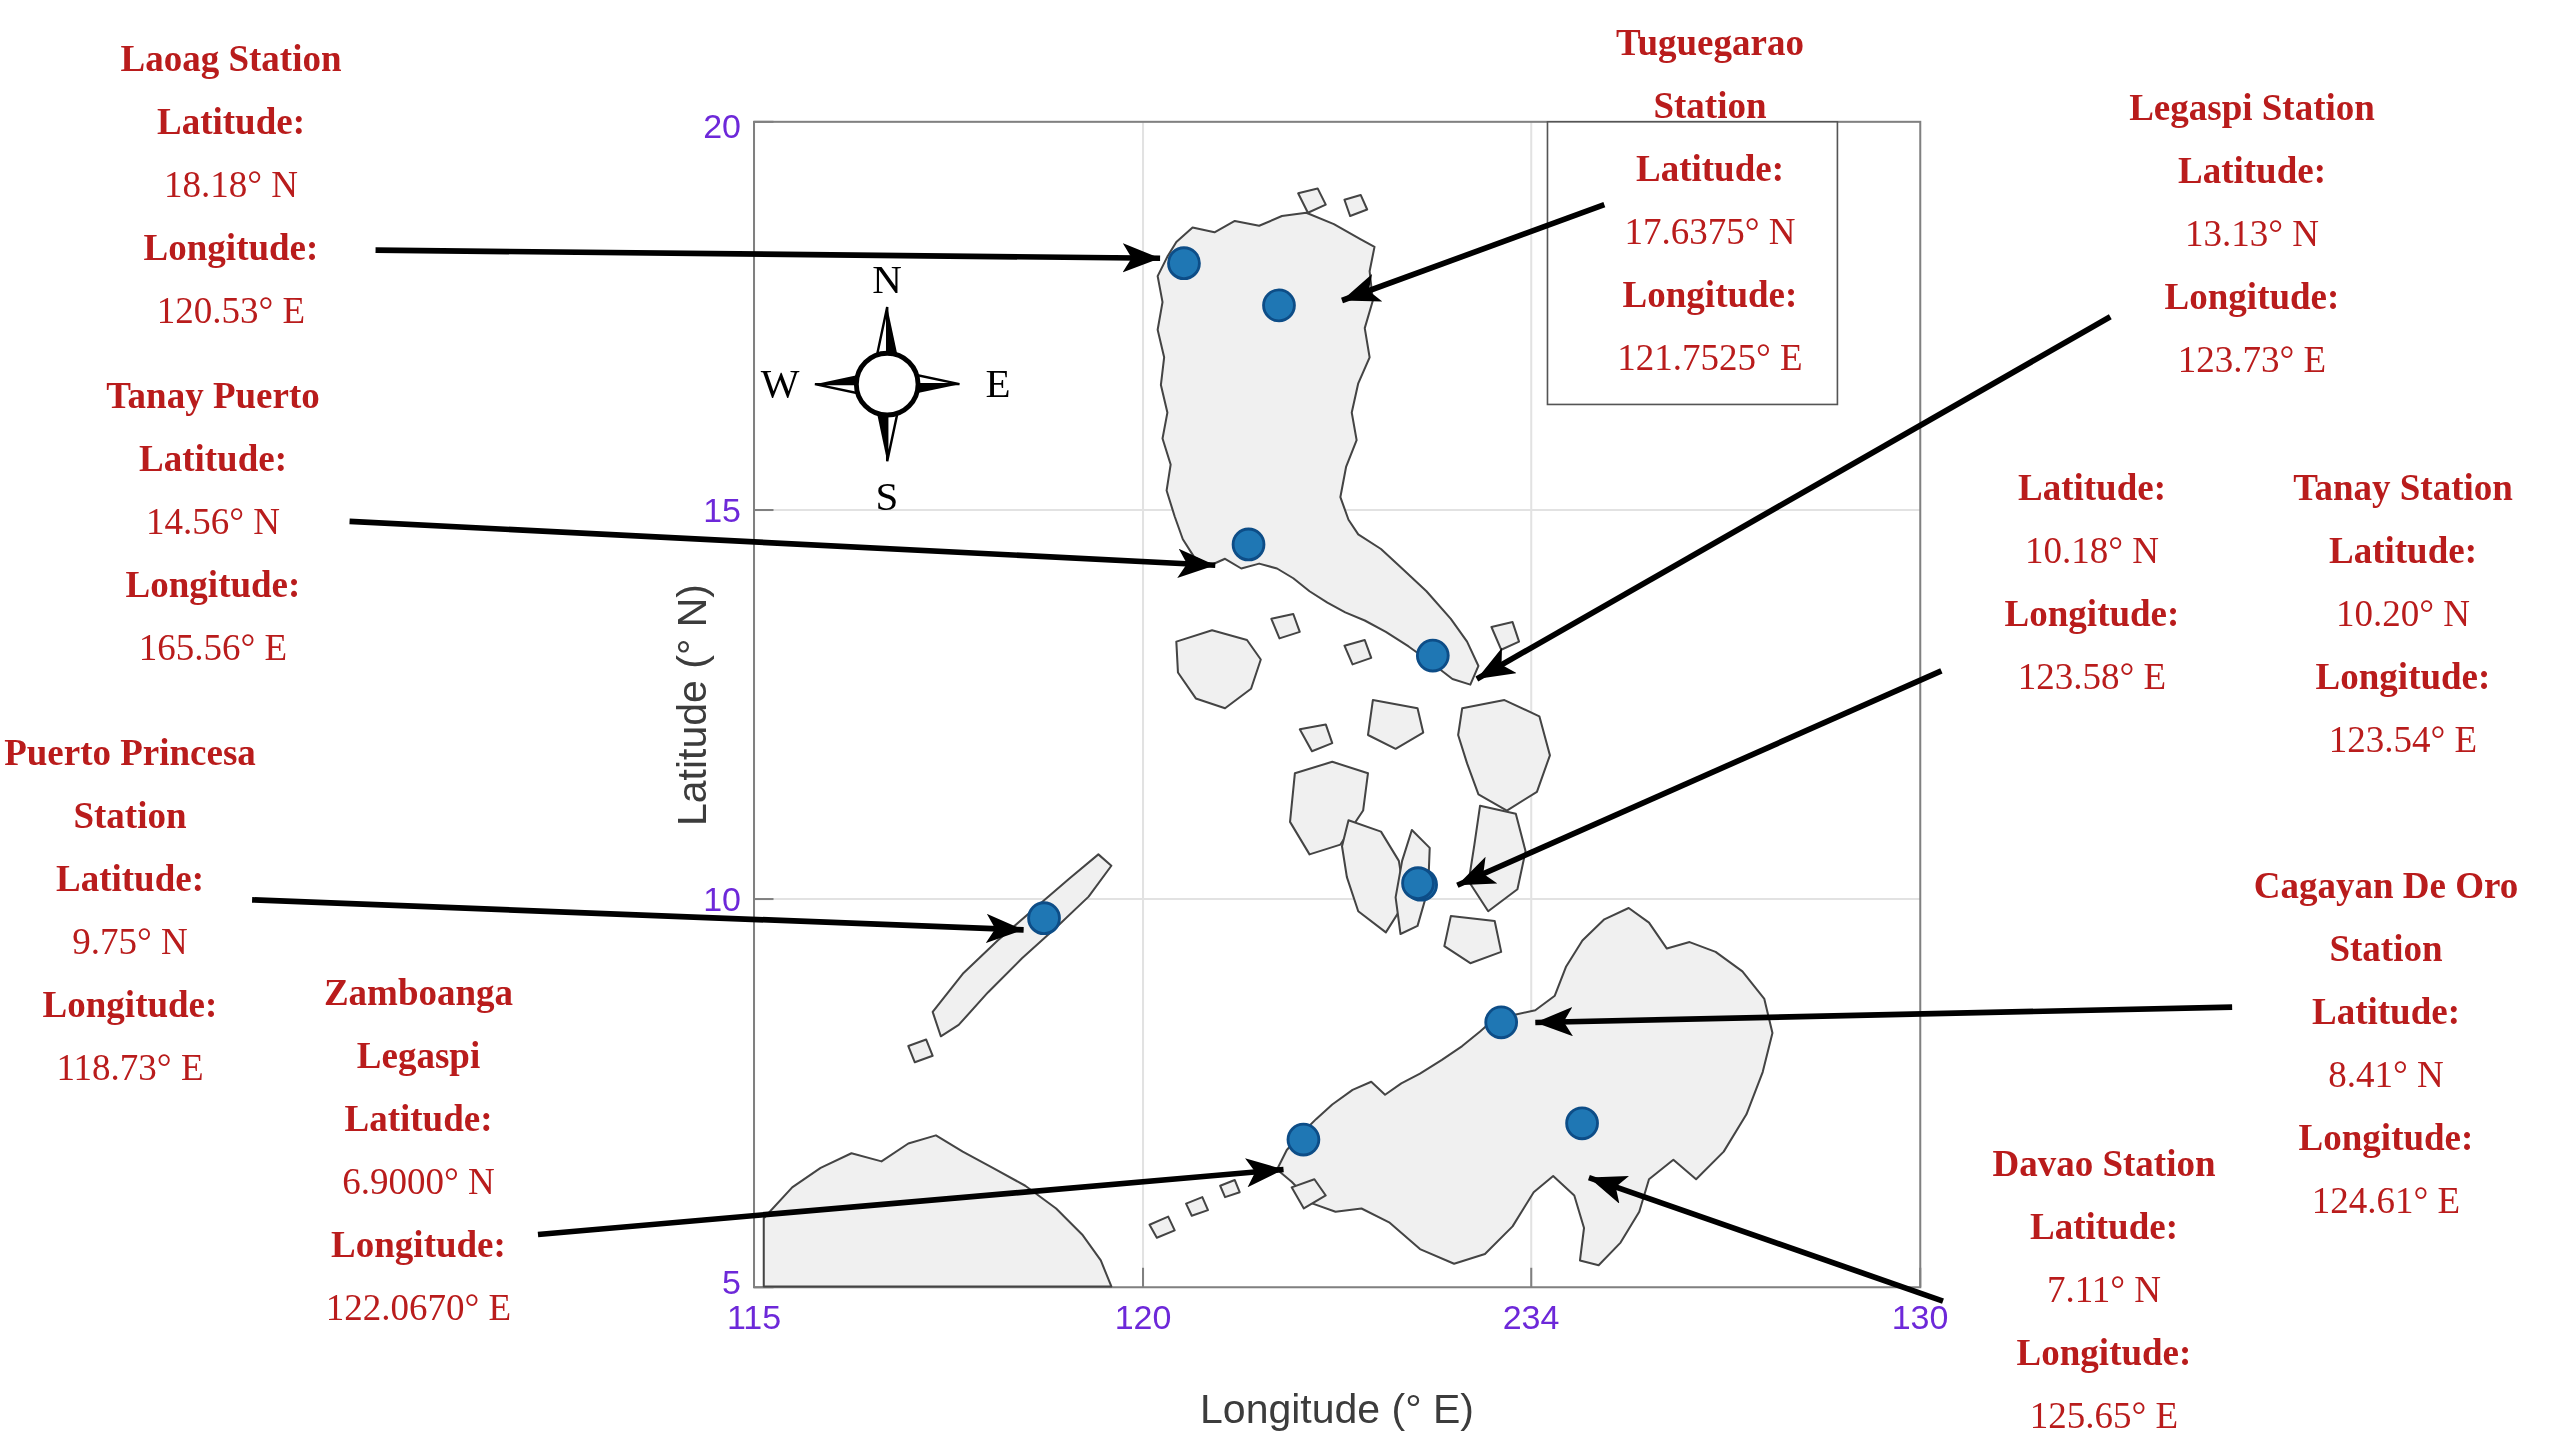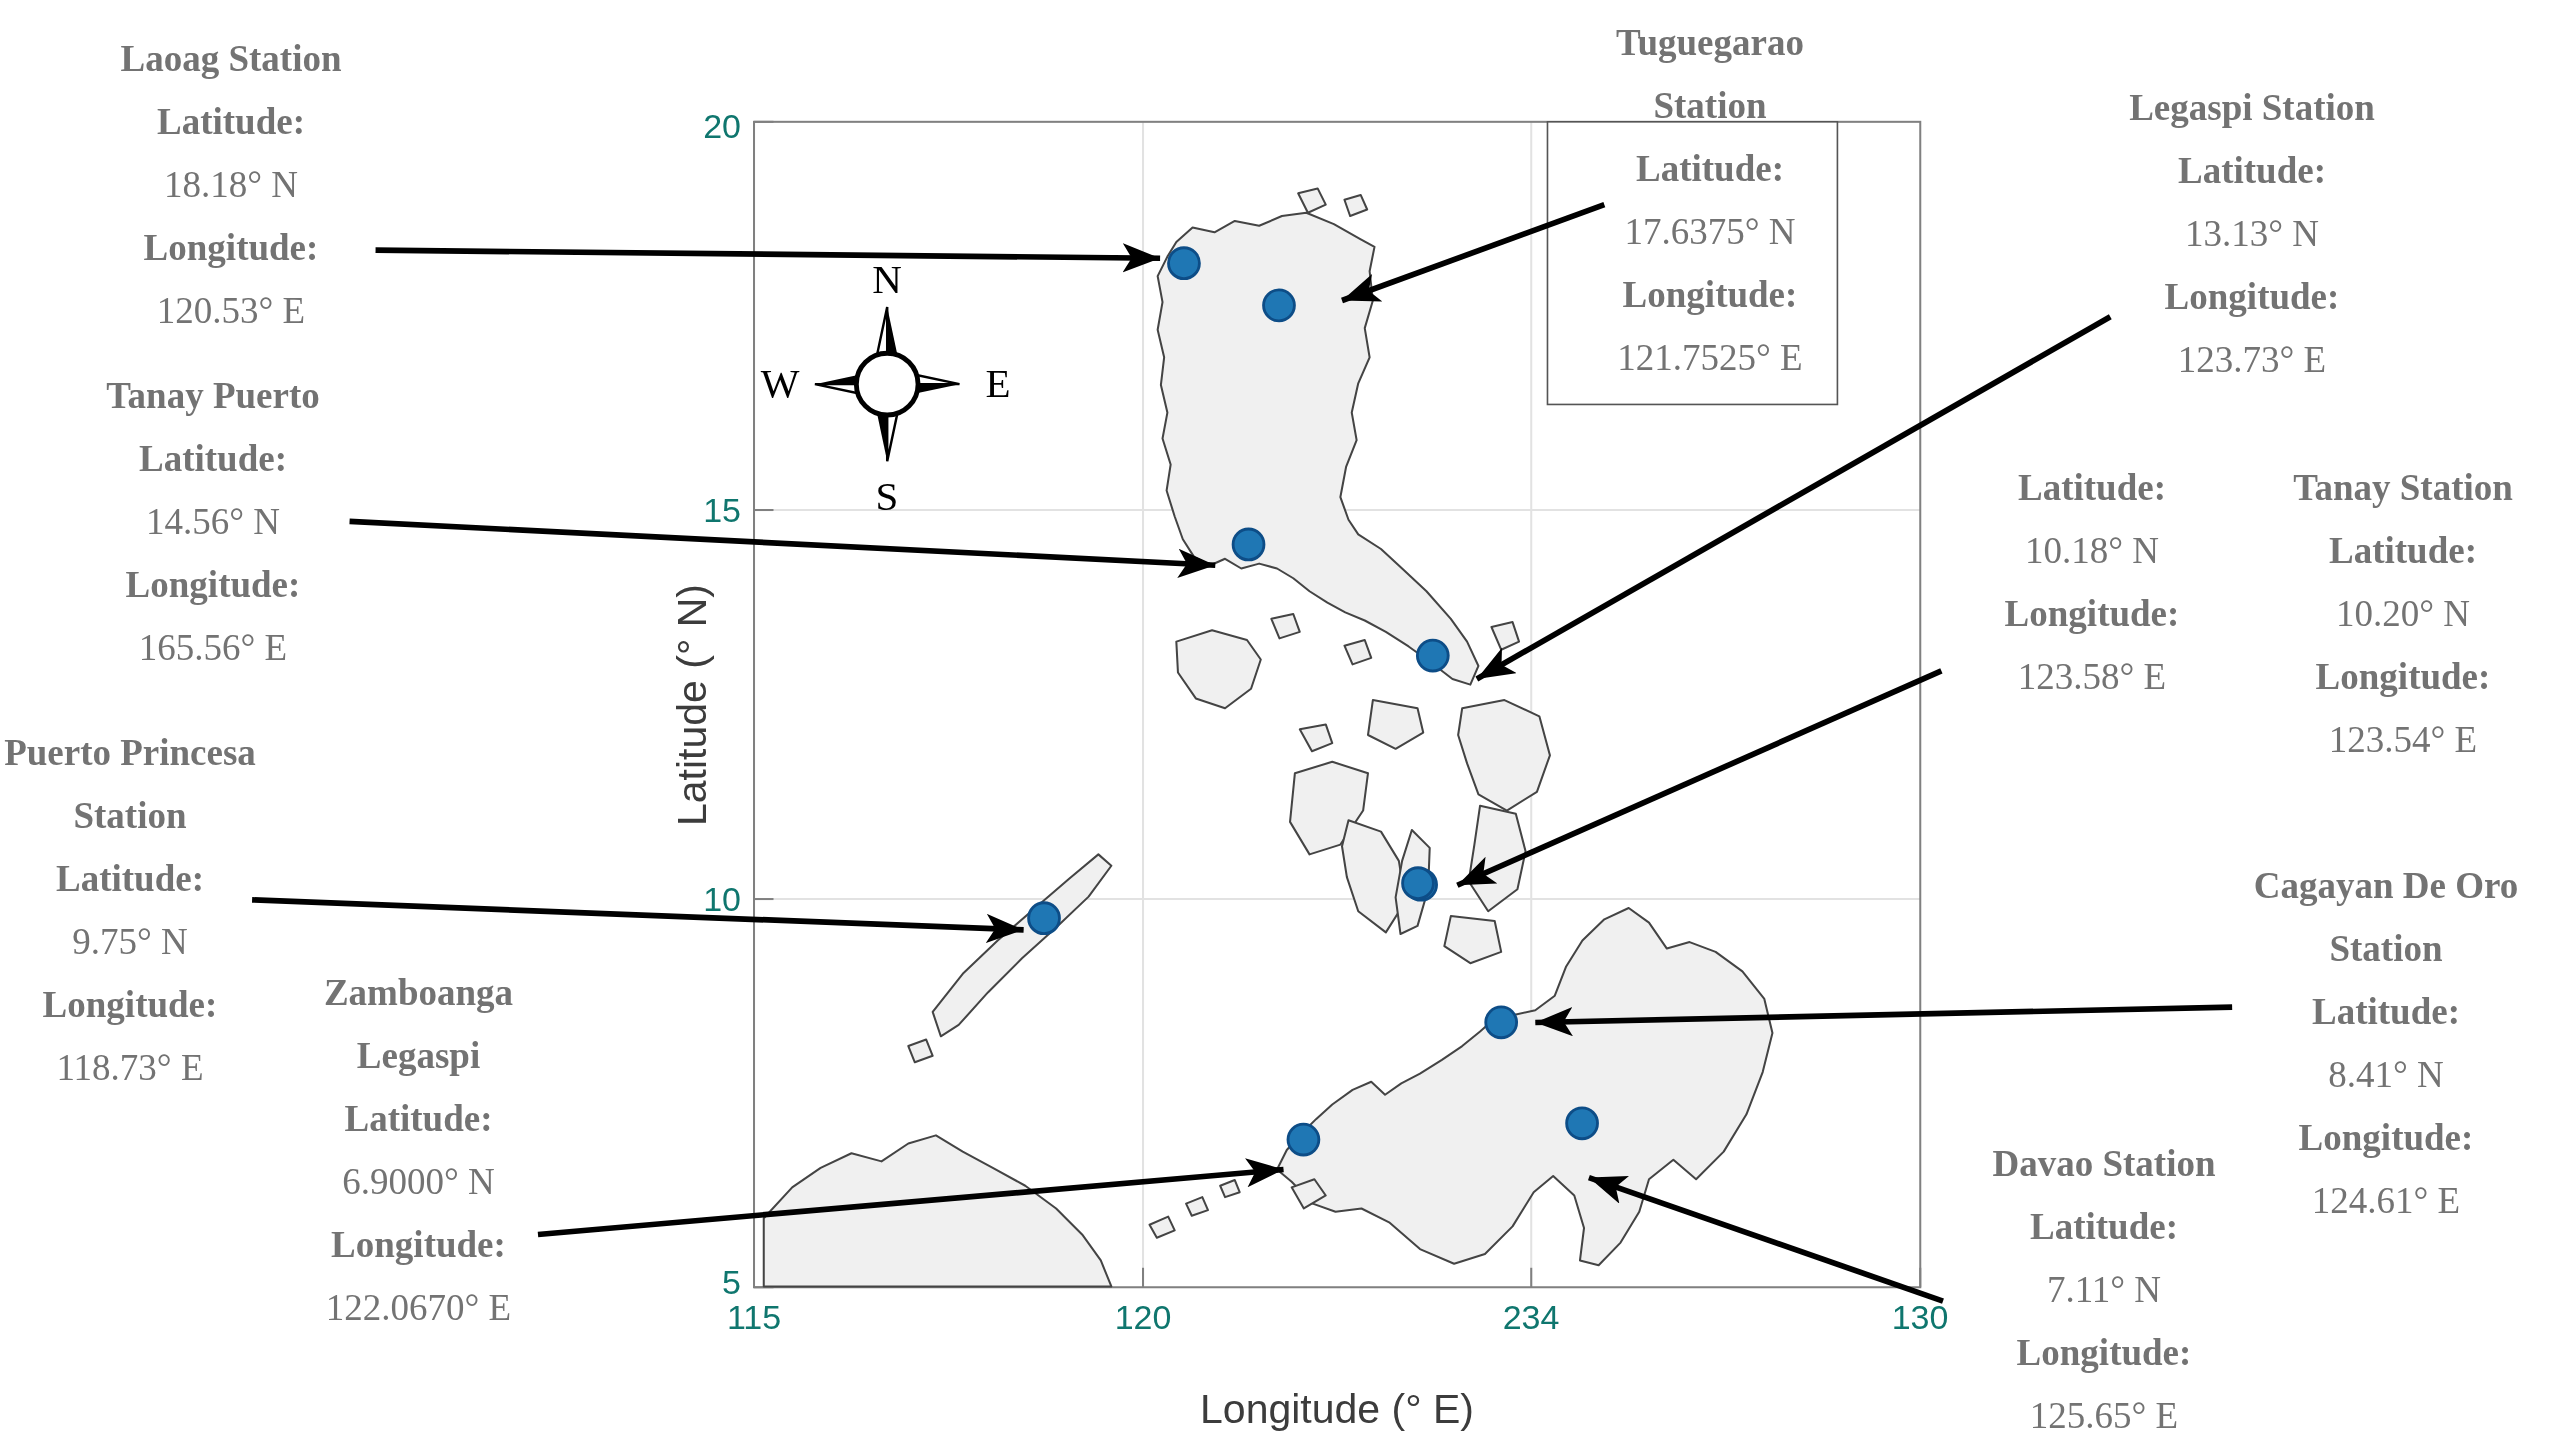--- a/index.html
+++ b/index.html
@@ -1,23 +1,23 @@
 <!DOCTYPE html>
 <html style="font-size:13px"><head>
 <meta charset="utf-8">
 <style>
   html,body{margin:0;padding:0;background:#ffffff;}
   #page{position:relative;width:2576px;height:1444px;background:#ffffff;overflow:hidden;
         font-family:"Liberation Serif",serif;}
   svg{position:absolute;left:0;top:0;}
-  .block{position:absolute;text-align:center;color:#737373;}
+  .block{position:absolute;text-align:center;color:#b91c1c;}
   .ln{line-height:63px;font-size:37px;}
   .b{font-weight:bold;}
   .v{font-weight:normal;font-size:37px;}
-  .tick{position:absolute;font-family:"Liberation Sans",sans-serif;font-size:34px;color:#0f766e;}
+  .tick{position:absolute;font-family:"Liberation Sans",sans-serif;font-size:34px;color:#6d28d9;}
   .xtick{transform:translateX(-50%);}
   .ytick{text-align:right;width:65px;transform:translateY(-50%);}
   .axlabel{position:absolute;font-family:"Liberation Sans",sans-serif;font-size:41px;color:#3c3c3c;}
   .compass-letter{position:absolute;font-size:41px;color:#000;transform:translate(-50%,-50%);}
 </style>
 </head>
 <body>
 
 <div id="page">
 

